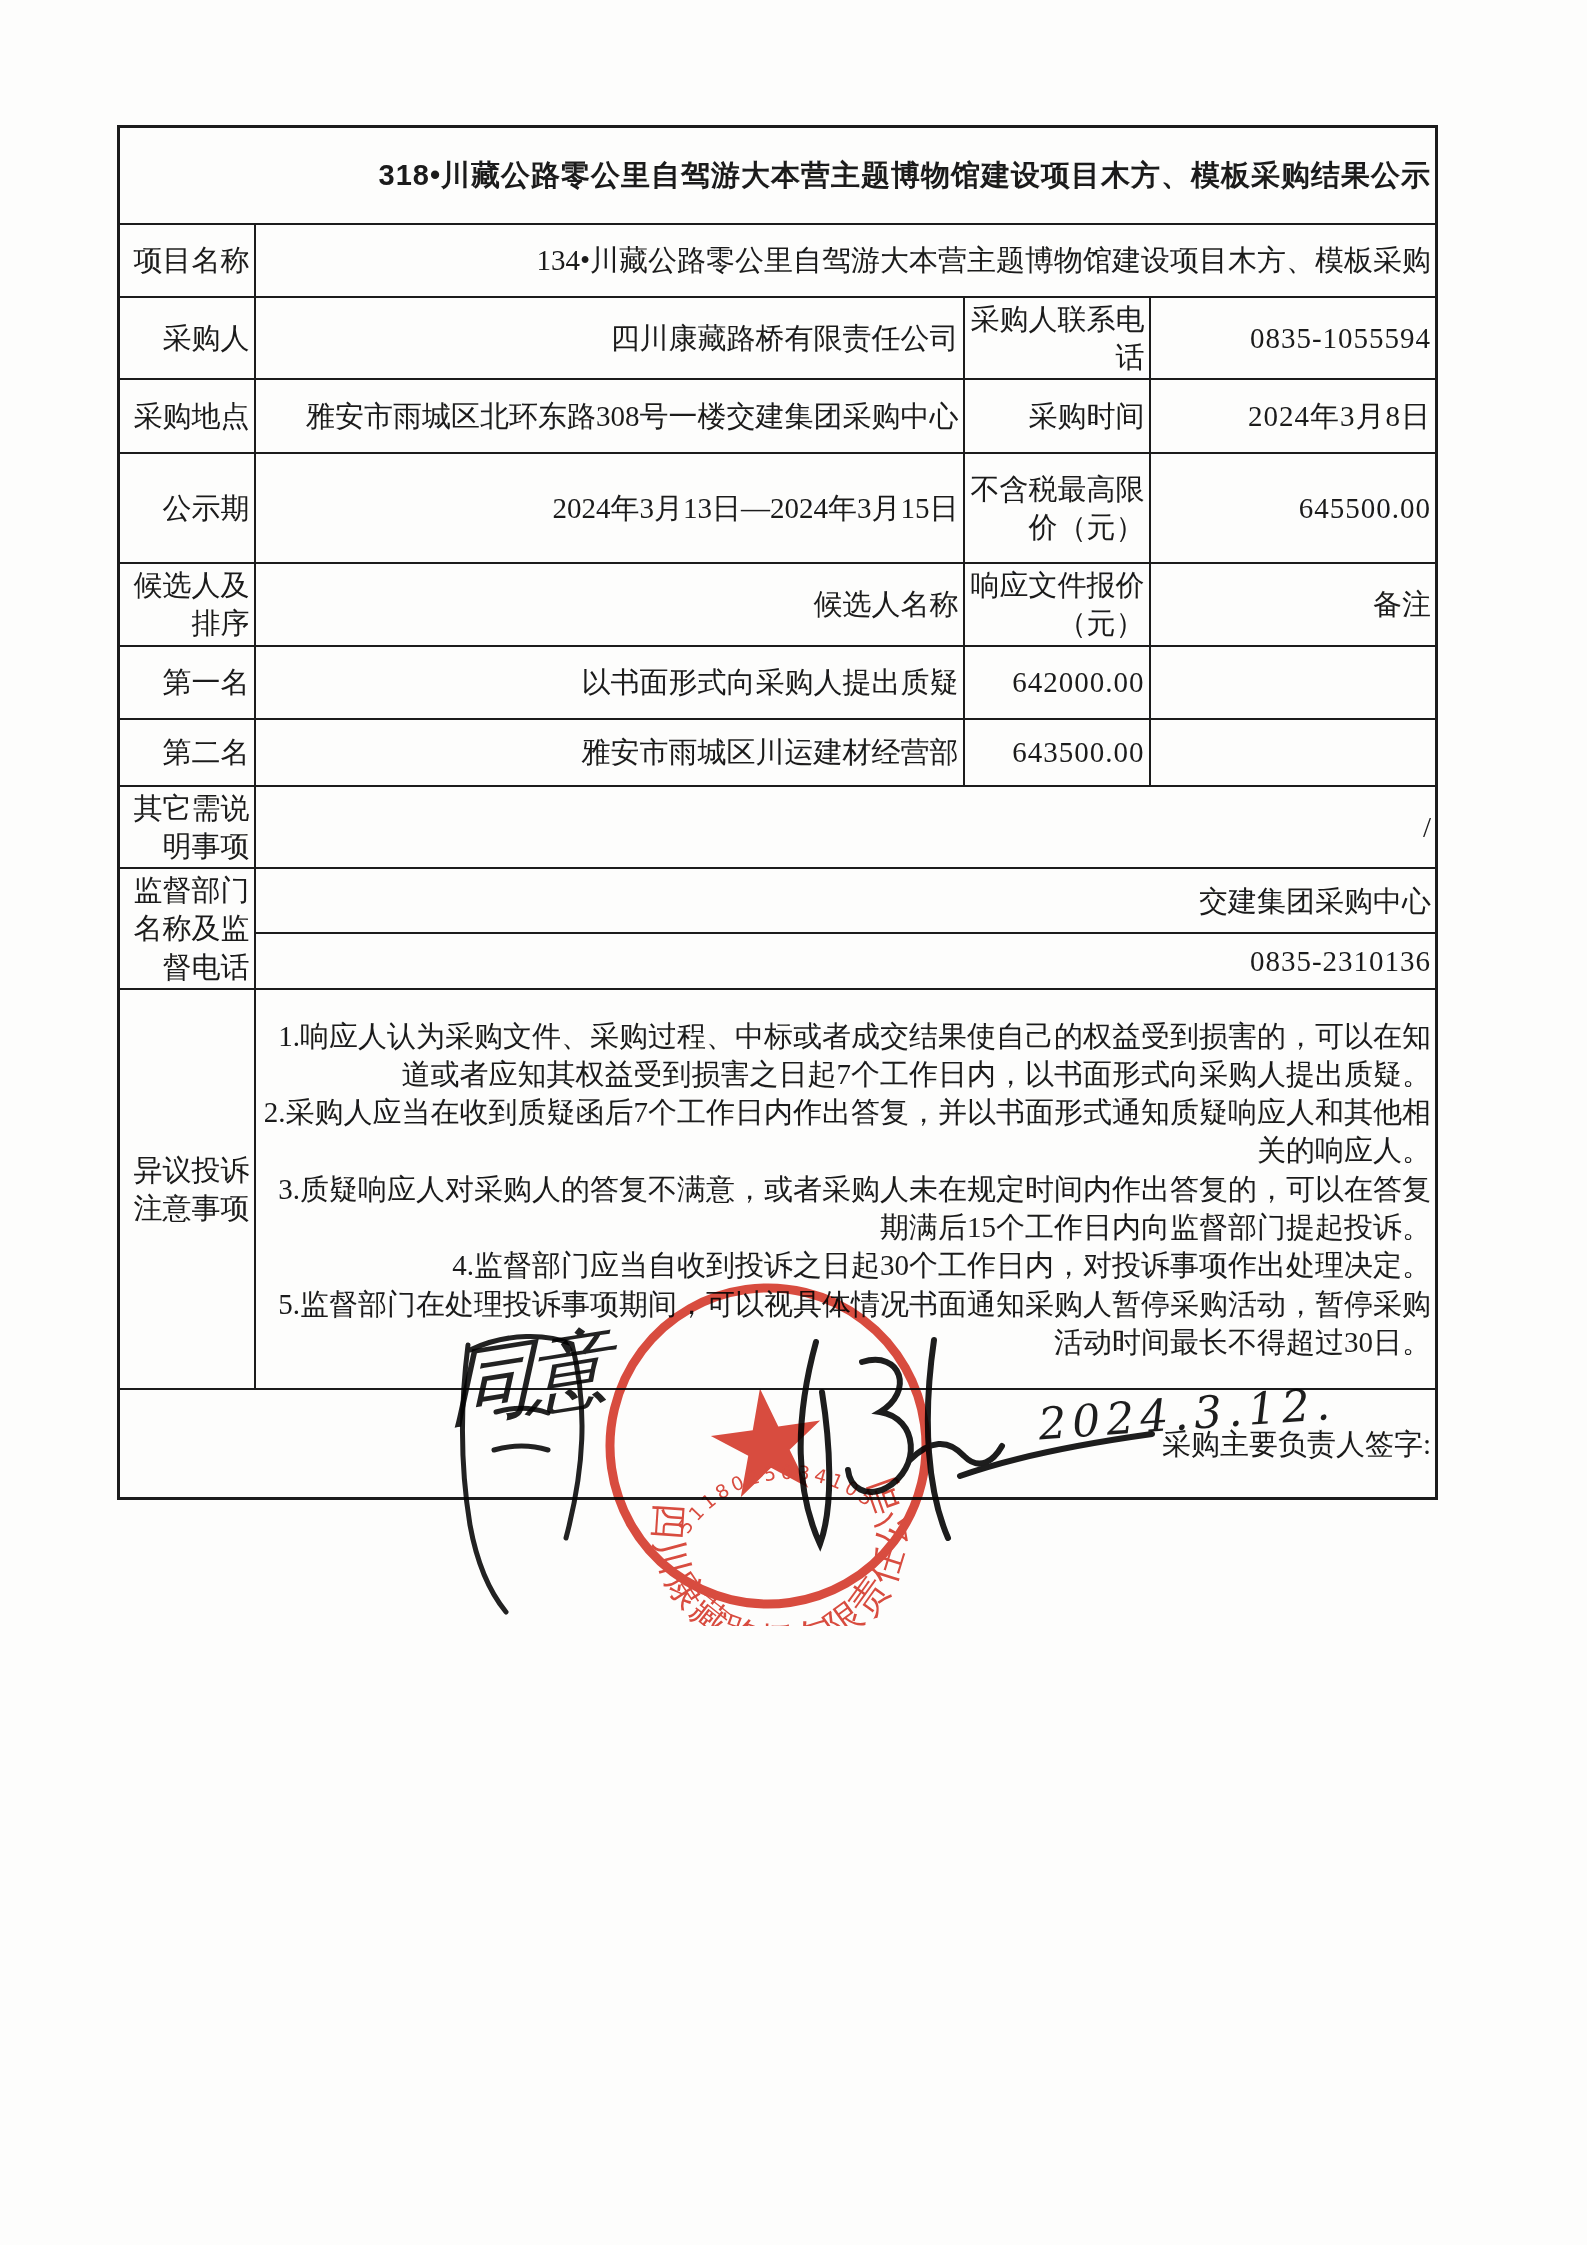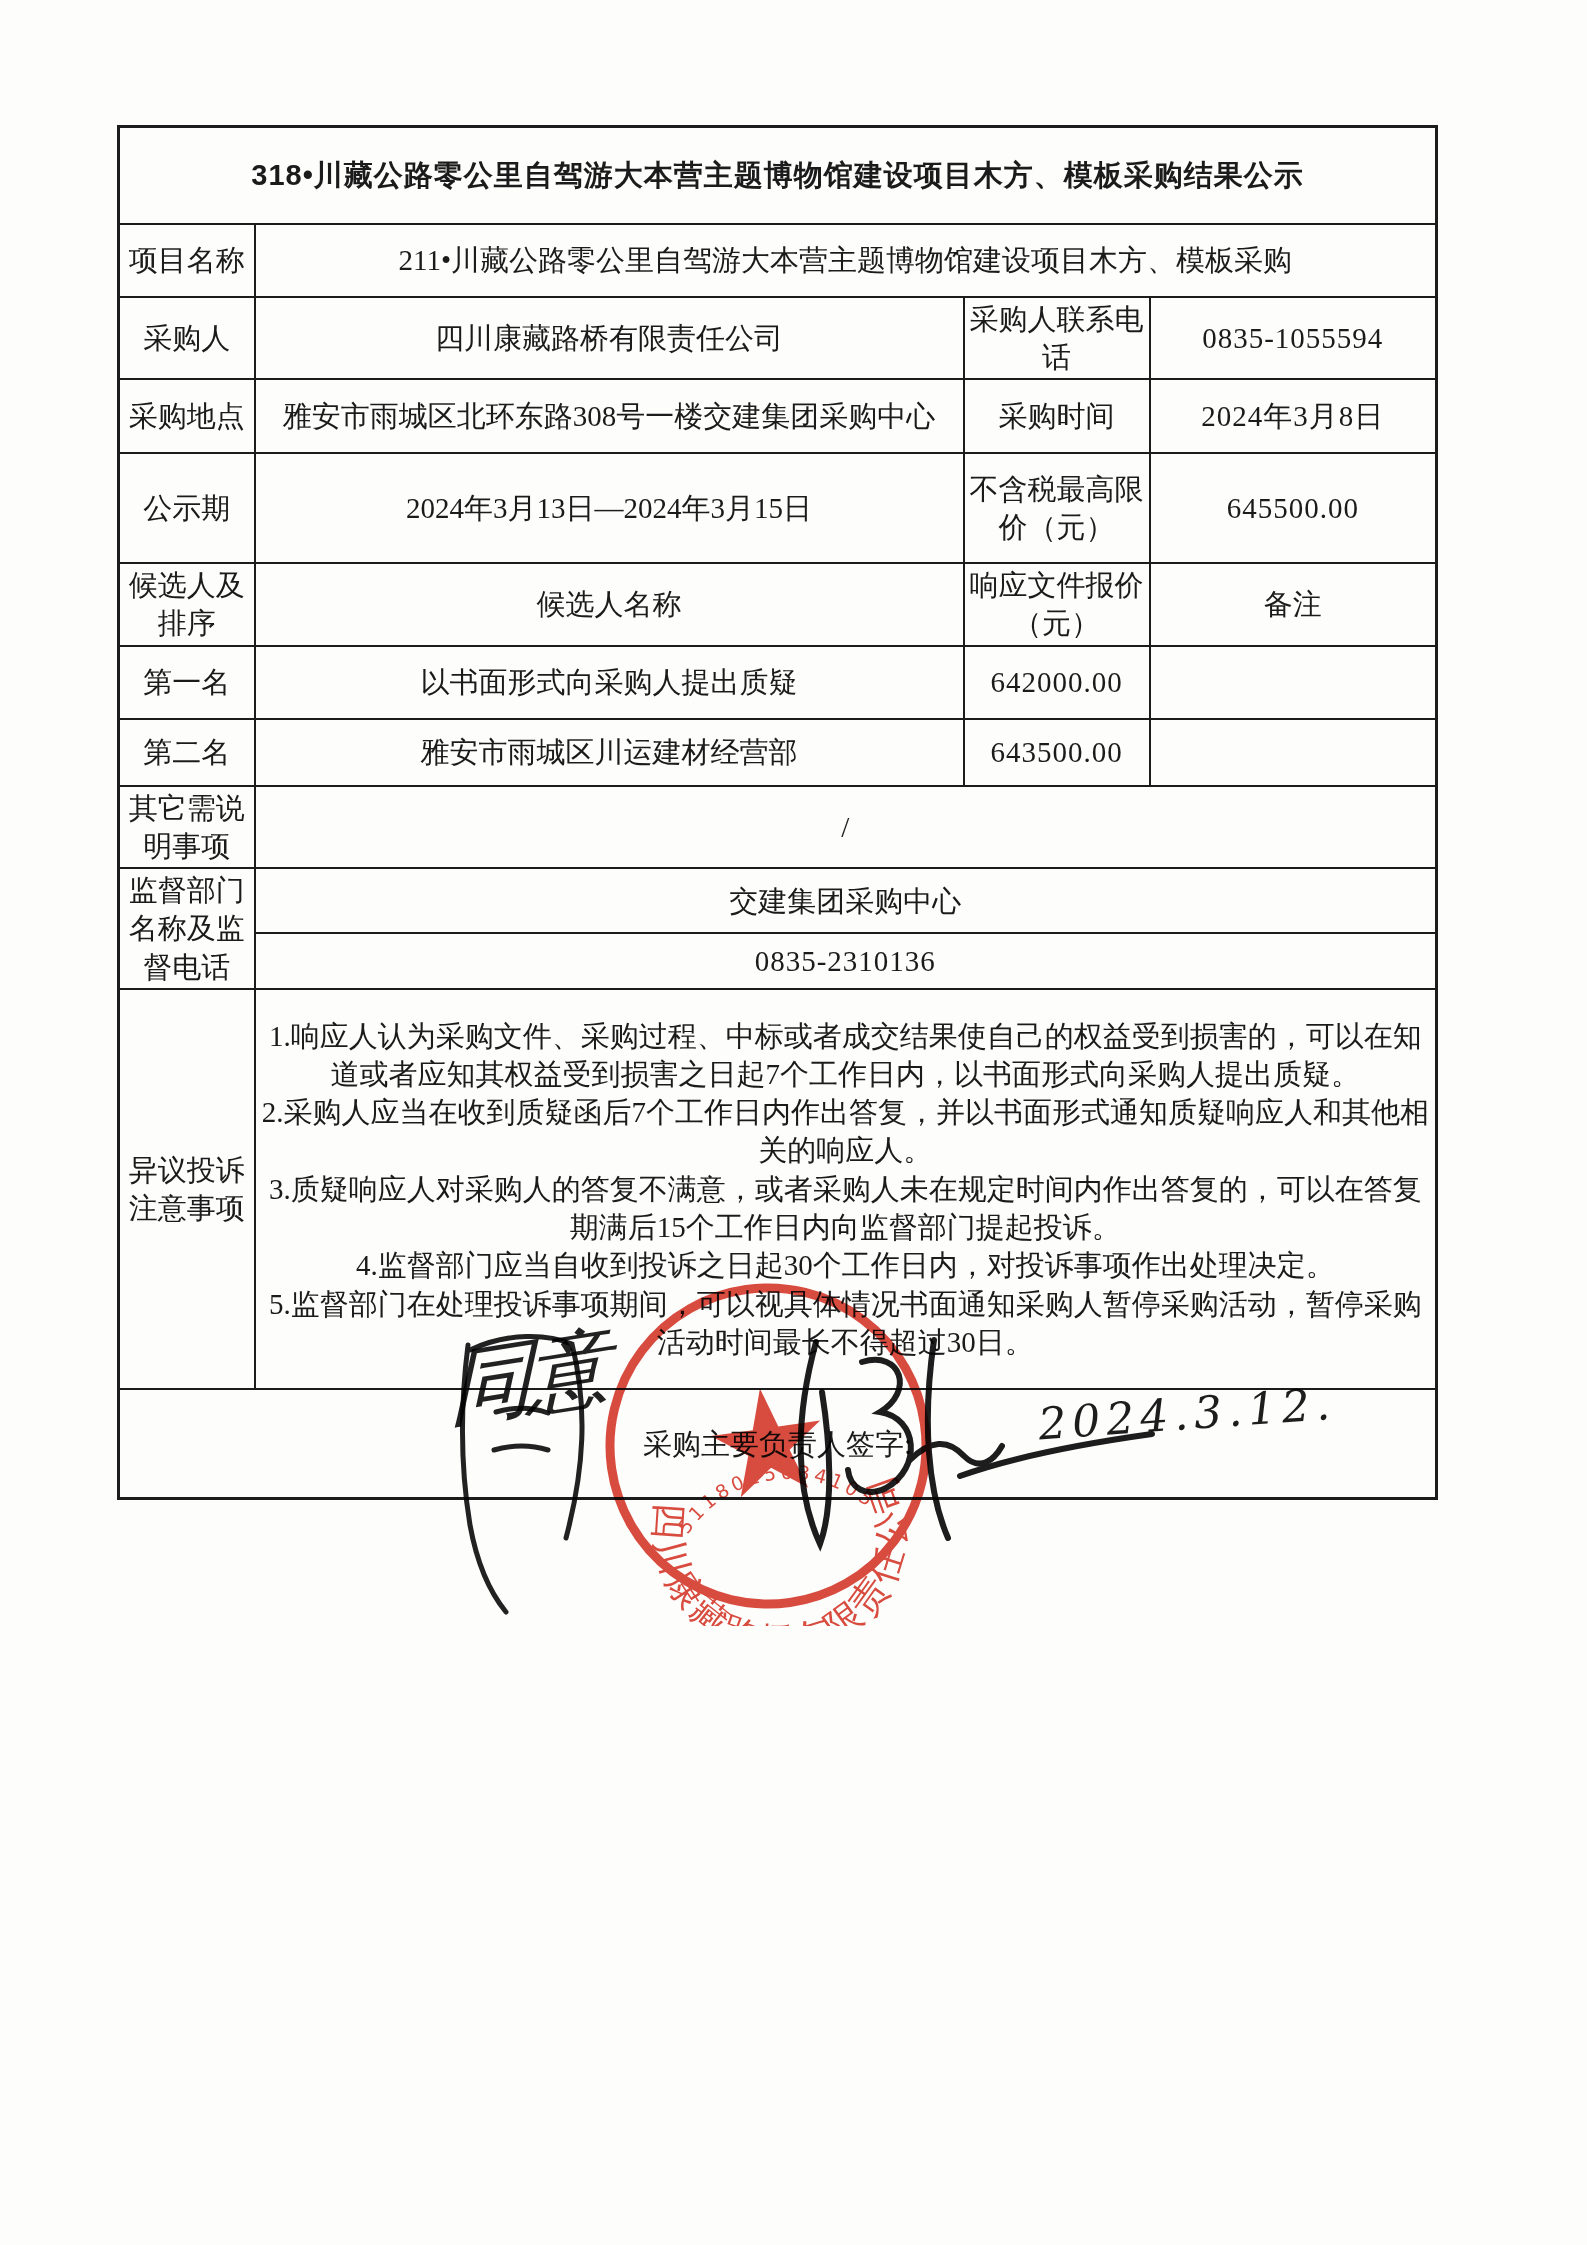--- a/index.html
+++ b/index.html
@@ -15,21 +15,21 @@
   table.doc{
     position:absolute;left:117px;top:125px;
     width:1318px;
     border-collapse:collapse;
     table-layout:fixed;
     border:3px solid #1c1c1c;
   }
   table.doc td{
     border:2px solid #1c1c1c;
     vertical-align:middle;
-    text-align:center;
+    text-align:right;
     font-size:29px;
     line-height:1.32;
     padding:2px 4px;
     overflow:hidden;
     word-break:break-all;
   }
   td.title-cell{
     font-family:"Liberation Sans","DejaVu Sans",sans-serif;
     font-weight:700;
     font-size:41px;
@@ -94,21 +94,21 @@
         <col style="width:287px">
     </colgroup>
 
     <tbody>
         <tr style="height:97px">
       <td colspan="4" class="title-cell"><span>318•川藏公路零公里自驾游大本营主题博物馆建设项目木方、模板采购结果公示</span></td>
     </tr>
 
     <tr style="height:73px">
       <td>项目名称</td>
-      <td colspan="3" class="val-main">211•川藏公路零公里自驾游大本营主题博物馆建设项目木方、模板采购</td>
+      <td colspan="3" class="val-main">134•川藏公路零公里自驾游大本营主题博物馆建设项目木方、模板采购</td>
     </tr>
 
     <tr style="height:73px">
       <td>采购人</td>
       <td class="val-main">四川康藏路桥有限责任公司</td>
       <td>采购人联系电话</td>
       <td class="num">0835-1055594</td>
     </tr>
 
     <tr style="height:74px">

